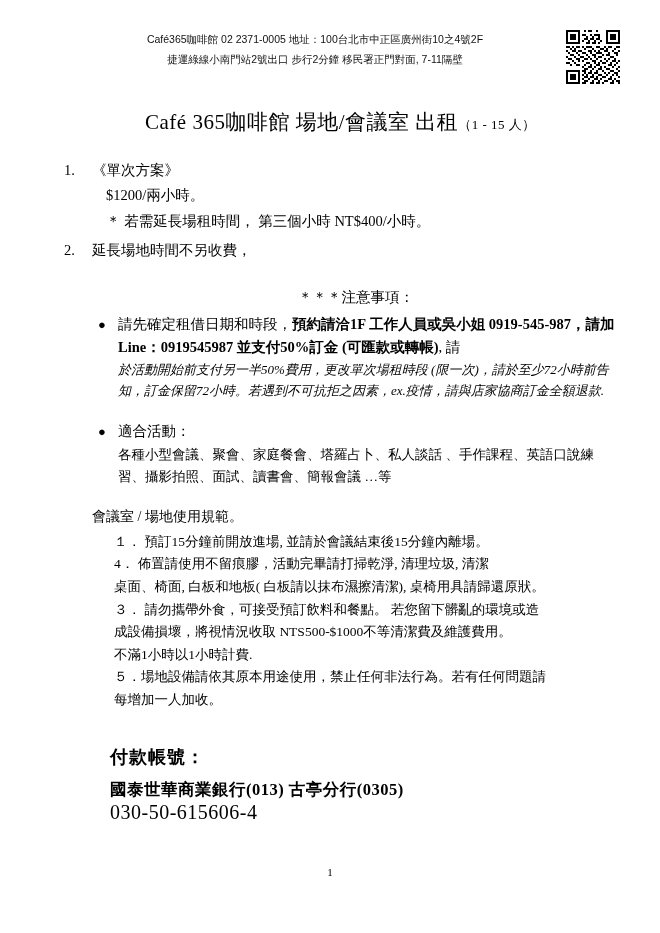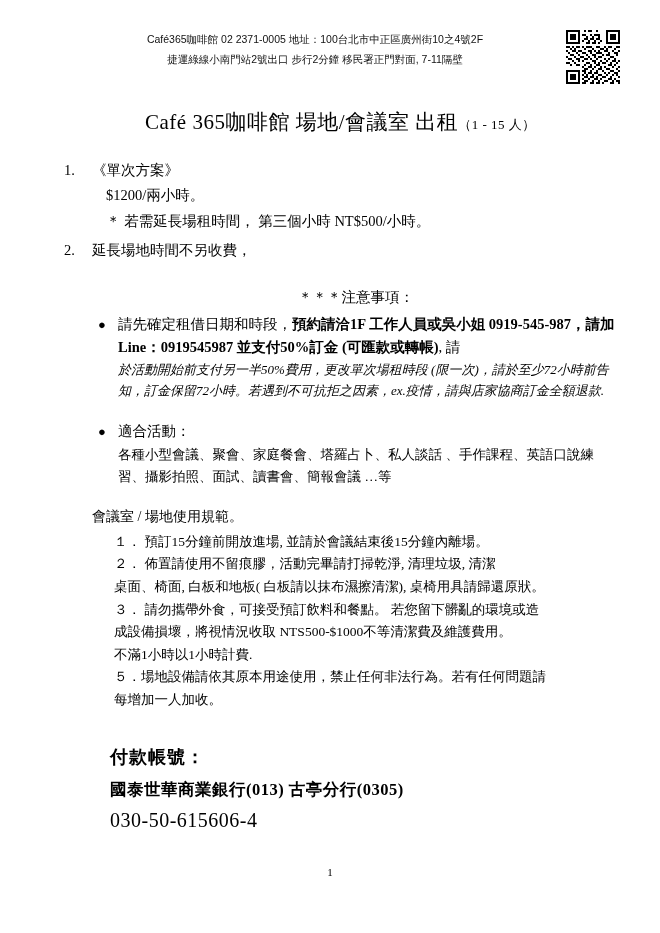--- a/index.html
+++ b/index.html
@@ -134,21 +134,21 @@
   .payment .pay-title {
     font-size: 18px;
     font-weight: bold;
     letter-spacing: 1px;
     margin-bottom: 10px;
   }
   .payment .pay-bank {
     font-size: 16.5px;
     font-weight: bold;
     letter-spacing: 0.5px;
-    margin-bottom: 8px;
+    margin-bottom: 0;
   }
   .payment .pay-acct {
     font-size: 20px;
     font-weight: normal;
     letter-spacing: 0.5px;
   }
 
   
   .page-number {
     position: absolute;
@@ -340,21 +340,21 @@
 
   <div class="doc-title">
     <span>Café 365咖啡館 場地/會議室 出租</span><span class="range">（1 - 15 人）</span>
   </div>
 
   <div class="sec-list">
     <div class="li">
       <span class="num">1.</span>
       <div>《單次方案》</div>
       <div class="indent-1">$1200/兩小時。</div>
-      <div class="indent-1">＊ 若需延長場租時間，  第三個小時 NT$500/小時。</div>
+      <div class="indent-1">＊ 若需延長場租時間，  第三個小時 NT$400/小時。</div>
     </div>
     <div class="li">
       <span class="num">2.</span>
       <div>延長場地時間不另收費，</div>
     </div>
   </div>
 
   <div class="notice-head">＊＊＊注意事項：</div>
 
   <div class="bullet-block">
@@ -367,21 +367,21 @@
 
   <div class="bullet-block second">
     <span class="dot">●</span>
     <div>適合活動：</div>
     <div class="body">各種小型會議、聚會、家庭餐會、塔羅占卜、私人談話 、手作課程、英語口說練習、攝影拍照、面試、讀書會、簡報會議 …等</div>
   </div>
 
   <div class="rules">
     <div class="rules-title">會議室 / 場地使用規範。</div>
     <div class="rule">１． 預訂15分鐘前開放進場, 並請於會議結束後15分鐘內離場。</div>
-    <div class="rule">２． 佈置請使用不留痕膠，活動完畢請打掃乾淨, 清理垃圾, 清潔</div>
+    <div class="rule">4． 佈置請使用不留痕膠，活動完畢請打掃乾淨, 清理垃圾, 清潔</div>
     <div class="rule">桌面、椅面, 白板和地板( 白板請以抹布濕擦清潔), 桌椅用具請歸還原狀。</div>
     <div class="rule">３． 請勿攜帶外食，可接受預訂飲料和餐點。  若您留下髒亂的環境或造</div>
     <div class="rule">成設備損壞，將視情況收取 NTS500-$1000不等清潔費及維護費用。</div>
     <div class="rule">不滿1小時以1小時計費.</div>
     <div class="rule">５．場地設備請依其原本用途使用，禁止任何非法行為。若有任何問題請</div>
     <div class="rule">每增加一人加收。</div>
   </div>
 
   <div class="payment">
     <div class="pay-title">付款帳號：</div>

